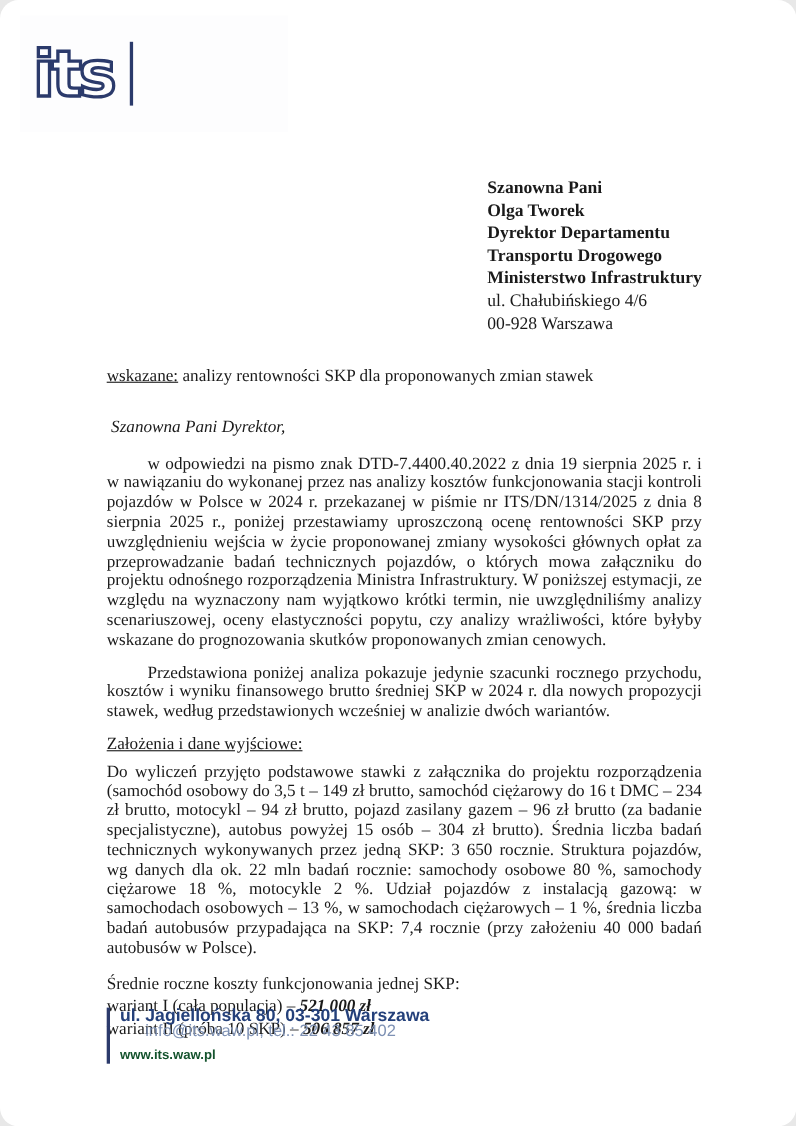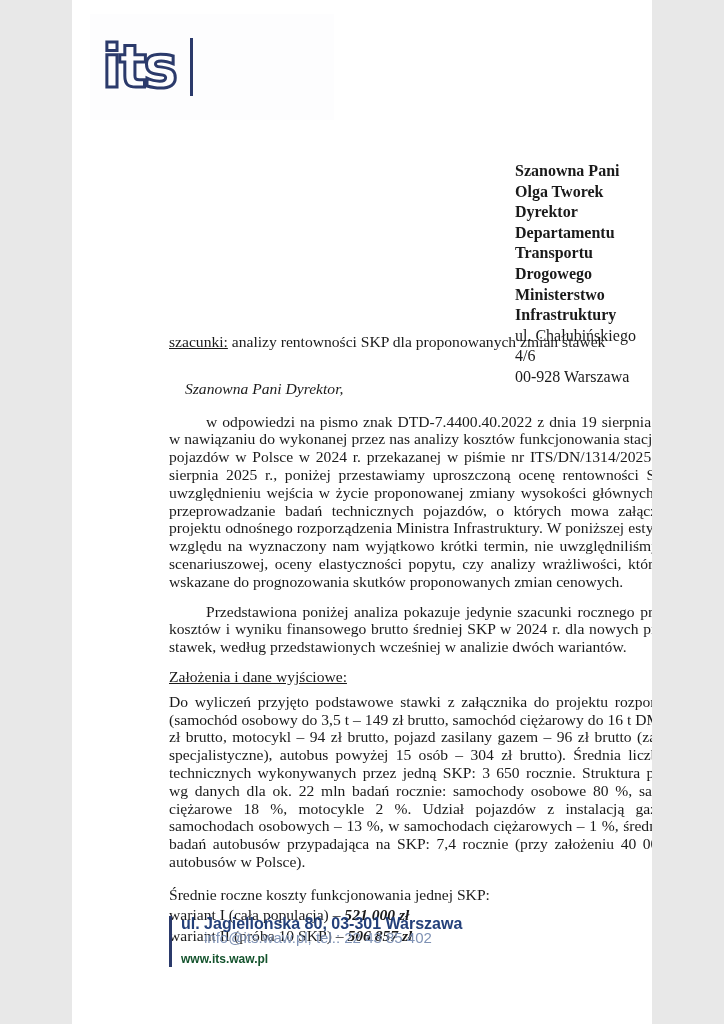--- a/index.html
+++ b/index.html
@@ -1,23 +1,24 @@
 <!DOCTYPE html>
 <html lang="pl"><head>
 <meta charset="utf-8">
 <style>
   html,body{margin:0;padding:0;background:#e8e8e8;}
   .page{
     position:relative;
-    width:580px;height:1024px;
+    width:724px;height:1024px;
     margin:0 auto;
     background:#ffffff;
     font-family:"Liberation Serif", serif;
     color:#1a1a1a;
     overflow:hidden;
+    border-radius:17px;
   }
   
   .logo-block{
     position:absolute;top:14px;left:18px;
     width:244px;height:106px;
     background:#fdfdfe;
     display:flex;align-items:center;
   }
   .logo-mark{margin-left:10px;flex:0 0 auto;}
   .logo-divider{
@@ -39,21 +40,21 @@
     font-size:16px;line-height:20.6px;
   }
   .recipient .b{font-weight:bold;}
   
   .body{
     position:absolute;top:333px;left:97px;width:541px;
     font-size:15.6px;line-height:17.8px;
   }
   .subject{margin:0 0 29px 0;}
   .subject .u{text-decoration:underline;}
-  .salutation{font-style:italic;margin:0 0 15px 16px;font-family:Liberation Serif, serif;}
+  .salutation{font-style:italic;margin:0 0 15px 4px;font-family:Liberation Serif, serif;}
   p.just{
     text-align:justify;margin:0 0 12px 0;
   }
   p.indent{text-indent:37px;}
   .assump-heading{
     text-decoration:underline;margin:2px 0 7px 0;
   }
   .costs{margin-top:14px;line-height:20.6px;}
   .costs .val{font-weight:bold;font-style:italic;}
   
@@ -88,21 +89,21 @@
     <div class="b">Szanowna Pani</div>
     <div class="b">Olga Tworek</div>
     <div class="b">Dyrektor Departamentu</div>
     <div class="b">Transportu Drogowego</div>
     <div class="b">Ministerstwo Infrastruktury</div>
     <div>ul. Chałubińskiego 4/6</div>
     <div>00-928 Warszawa</div>
   </div>
 
   <div class="body">
-    <div class="subject"><span class="u">szacunki:</span><span> analizy rentowności SKP dla proponowanych zmian stawek</span></div>
+    <div class="subject"><span class="u">wskazane:</span><span> analizy rentowności SKP dla proponowanych zmian stawek</span></div>
 
     <div class="salutation">Szanowna Pani Dyrektor,</div>
 
     <p class="just indent">w odpowiedzi na pismo znak DTD-7.4400.40.2022 z dnia 19 sierpnia 2025 r. i w nawiązaniu do wykonanej przez nas analizy kosztów funkcjonowania stacji kontroli pojazdów w Polsce w 2024 r. przekazanej w piśmie nr ITS/DN/1314/2025 z dnia 8 sierpnia 2025 r., poniżej przestawiamy uproszczoną ocenę rentowności SKP przy uwzględnieniu wejścia w życie proponowanej zmiany wysokości głównych opłat za przeprowadzanie badań technicznych pojazdów, o których mowa załączniku do projektu odnośnego rozporządzenia Ministra Infrastruktury. W poniższej estymacji, ze względu na wyznaczony nam wyjątkowo krótki termin, nie uwzględniliśmy analizy scenariuszowej, oceny elastyczności popytu, czy analizy wrażliwości, które byłyby wskazane do prognozowania skutków proponowanych zmian cenowych.</p>
 
     <p class="just indent">Przedstawiona poniżej analiza pokazuje jedynie szacunki rocznego przychodu, kosztów i wyniku finansowego brutto średniej SKP w 2024 r. dla nowych propozycji stawek, według przedstawionych wcześniej w analizie dwóch wariantów.</p>
 
     <div class="assump-heading">Założenia i dane wyjściowe:</div>
 
     <p class="just">Do wyliczeń przyjęto podstawowe stawki z załącznika do projektu rozporządzenia (samochód osobowy do 3,5 t – 149 zł brutto, samochód ciężarowy do 16 t DMC – 234 zł brutto, motocykl – 94 zł brutto, pojazd zasilany gazem – 96 zł brutto (za badanie specjalistyczne), autobus powyżej 15 osób – 304 zł brutto). Średnia liczba badań technicznych wykonywanych przez jedną SKP: 3 650 rocznie. Struktura pojazdów, wg danych dla ok. 22 mln badań rocznie: samochody osobowe 80 %, samochody ciężarowe 18 %, motocykle 2 %. Udział pojazdów z instalacją gazową: w samochodach osobowych – 13 %, w samochodach ciężarowych – 1 %, średnia liczba badań autobusów przypadająca na SKP: 7,4 rocznie (przy założeniu 40 000 badań autobusów w Polsce).</p>

